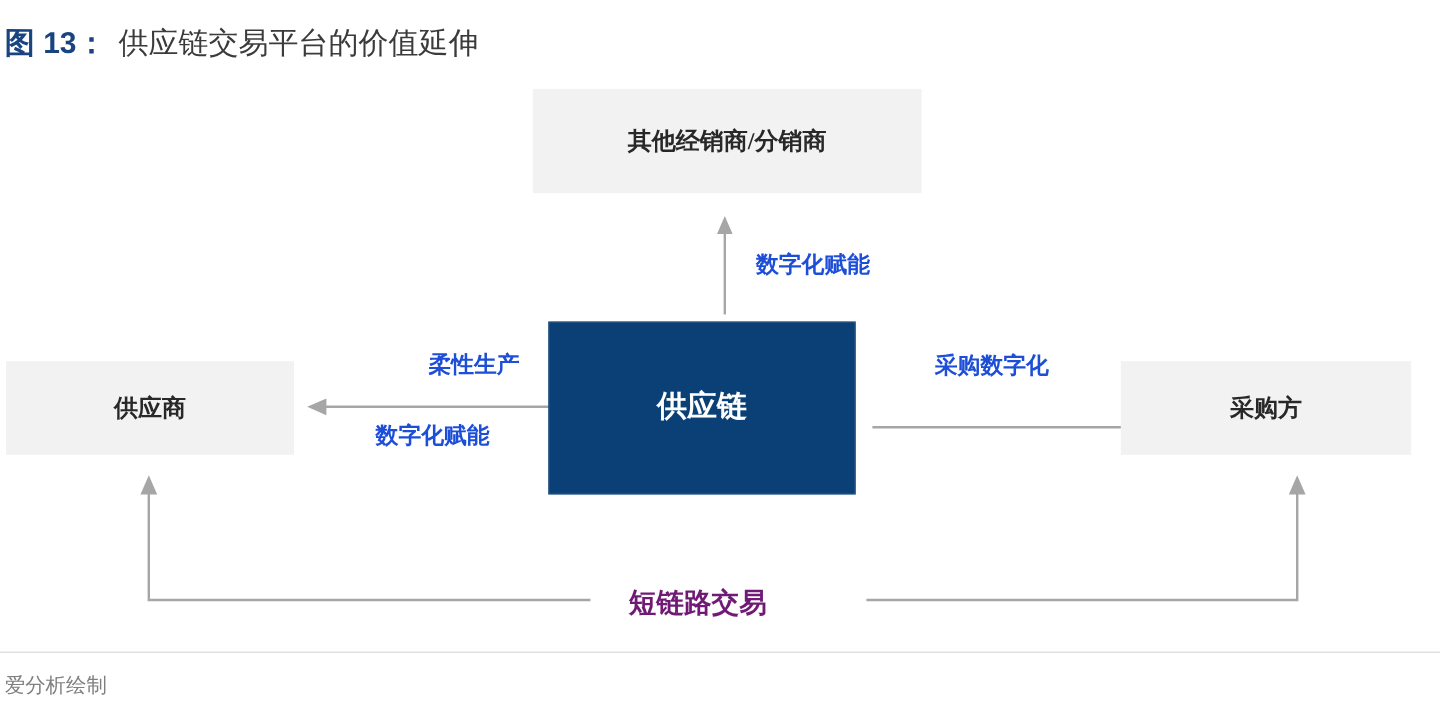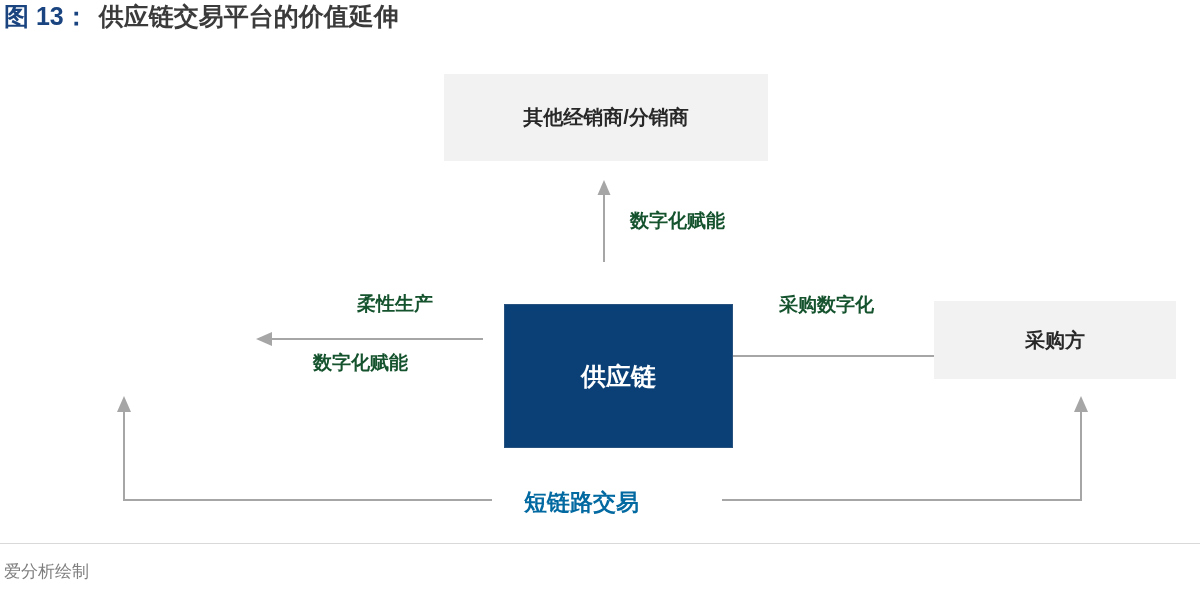--- a/index.html
+++ b/index.html
@@ -12,36 +12,36 @@
     height: 595px;
     position: relative;
     font-family: "Liberation Sans", "DejaVu Sans", sans-serif;
     overflow: hidden;
   }
 
   
   #title-bar {
     position: absolute;
     left: 4px;
-    top: 0;
+    top: 12px;
     width: 1000px;
     height: 40px;
     display: flex;
-    align-items: flex-start;
+    align-items: flex-end;
     white-space: nowrap;
   }
   #fig-label {
     font-size: 25px;
     font-weight: 700;
     color: #1a4480;
     letter-spacing: 0px;
   }
   #title-text {
     font-size: 25px;
-    font-weight: 700;
+    font-weight: 400;
     color: #3b3b3b;
     margin-left: 10px;
   }
 
   
   #diagram {
     position: absolute;
     left: 0;
     top: 0;
     width: 1200px;
@@ -57,61 +57,62 @@
   }
 
   
   .node {
     position: absolute;
     box-sizing: border-box;
     display: flex;
     align-items: center;
     justify-content: center;
     text-align: center;
+    font-family: Liberation Serif, serif;
   }
   .node-gray {
     background: #f2f2f2;
     color: #282828;
     font-size: 20px;
     font-weight: 700;
   }
   .node-primary {
     background: #0b4077;
     border: 1px solid #27527f;
     color: #ffffff;
     font-size: 25px;
     font-weight: 700;
     line-height: 1.28;
   }
 
   #node-others   { left: 444px; top: 74px;  width: 324px; height: 87px; }
   #node-supplier { left: 5px;   top: 301px; width: 240px; height: 78px; }
-  #node-platform { left: 504px; top: 268px; width: 229px; height: 144px; margin-top: 36px; }
+  #node-platform { left: 457px; top: 268px; width: 256px; height: 144px; }
   #node-buyer    { left: 934px; top: 301px; width: 242px; height: 78px; }
 
   .node-primary .line2 { display: block; }
 
   
   .edge-label {
     position: absolute;
-    color: #14532d;
+    color: #1d4ed8;
     font-size: 19px;
     font-weight: 700;
     white-space: nowrap;
   }
   #label-digital-enable { left: 630px; top: 208px; }
   #label-flexible-prod  { left: 325px; top: 291px; margin-left: 32px; }
   #label-social-prod    { left: 313px; top: 350px; }
   #label-proc-digital   { left: 779px; top: 292px; }
 
   #label-short-chain {
     position: absolute;
     left: 524px;
     top: 487px;
-    color: #0369a1;
+    color: #701a75;
     font-size: 23px;
     font-weight: 700;
     white-space: nowrap;
   }
 
   
   #footer-rule {
     position: absolute;
     left: 0;
     top: 543px;
@@ -174,20 +175,23 @@
     <g>
       <path d="M722,500 L1081,500 L1081,410" fill="none" stroke="#a6a6a6" stroke-width="2"></path>
       <path d="M1081,396 L1088,412 L1074,412 Z" fill="#a6a6a6"></path>
     </g>
   </svg>
 
   <div class="node node-gray" id="node-others">
     <span>其他经销商/分销商</span>
   </div>
 
+  <div class="node node-gray" id="node-supplier">
+    <span>供应商</span>
+  </div>
 
   <div class="node node-primary" id="node-platform">
     <span>
       <span class="line1">供应链</span>
     </span>
   </div>
 
   <div class="node node-gray" id="node-buyer">
     <span>采购方</span>
   </div>

